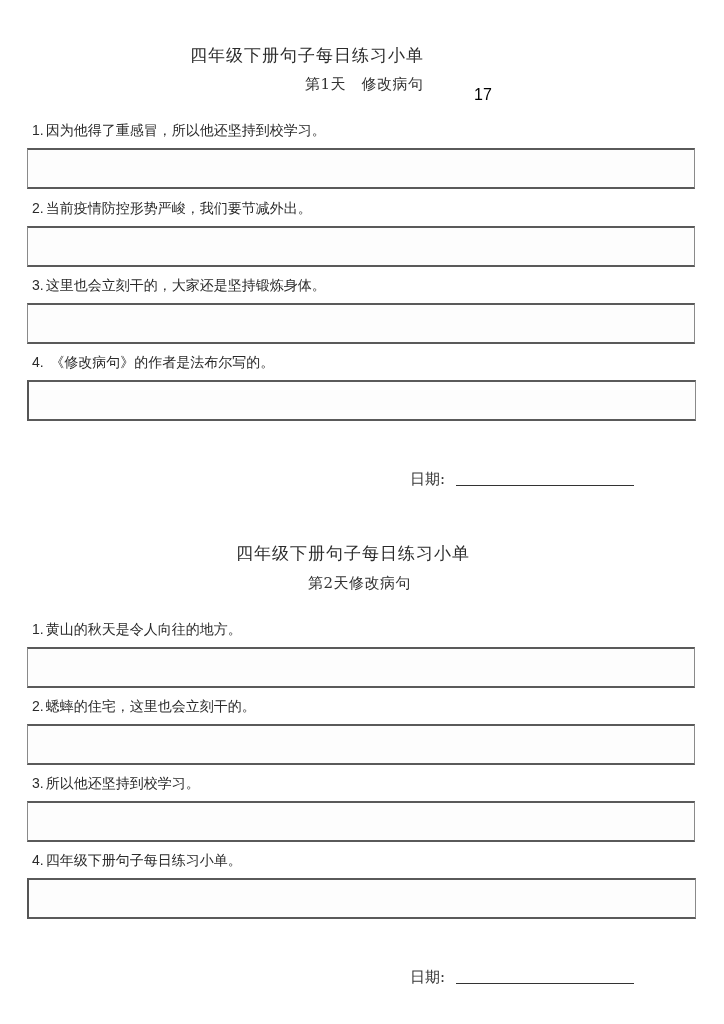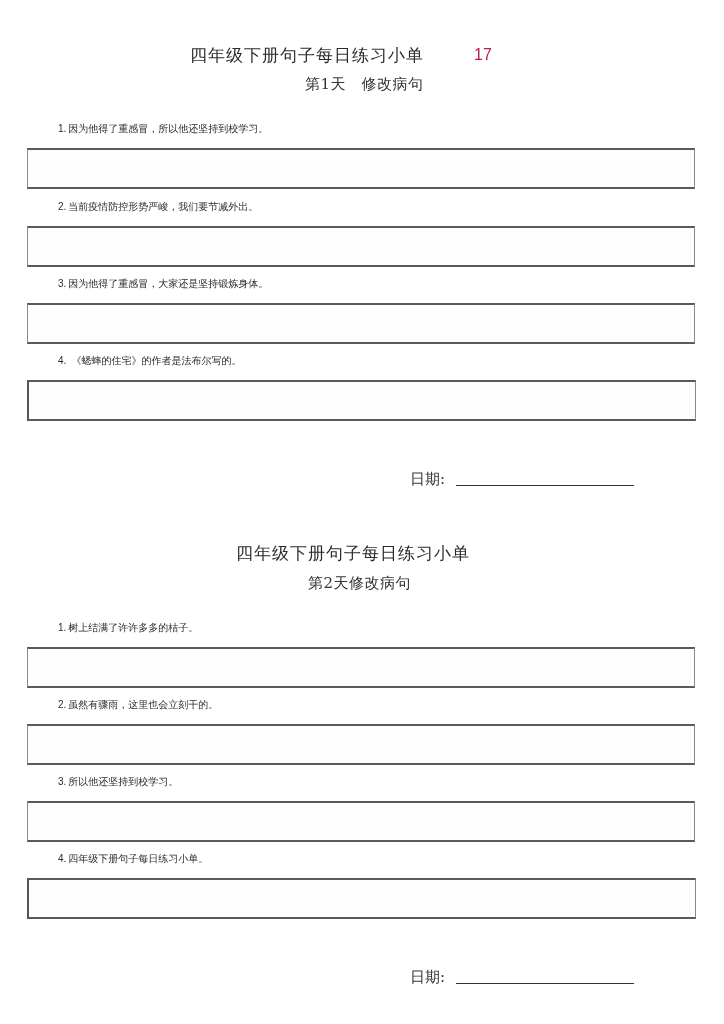--- a/index.html
+++ b/index.html
@@ -20,36 +20,36 @@
       font-size: 17px;
       letter-spacing: 1px;
       color: #2b2b2b;
       white-space: nowrap;
       text-align: center;
     }
     .title-num {
       position: absolute;
       font-family: "Liberation Sans", sans-serif;
       font-size: 16px;
-      color: #be185d;
+      color: #000000;
+      margin-top: 40px;
     }
     .subtitle {
       position: absolute;
       font-size: 15px;
       color: #333;
       white-space: nowrap;
       letter-spacing: 0.5px;
     }
     .question {
       position: absolute;
       left: 32px;
-      font-size: 10px;
+      font-size: 14px;
       color: #2a2a2a;
       white-space: nowrap;
-      margin-left: 26px;
     }
     .question .qnum {
       font-family: "Liberation Sans", sans-serif;
       margin-right: 2px;
     }
     .answer-box {
       position: absolute;
       left: 27px;
       width: 666px;
       height: 37px;
@@ -87,44 +87,44 @@
     <span class="qnum">1.</span><span>因为他得了重感冒，所以他还坚持到校学习。</span>
   </div>
   <div class="answer-box" style="top:148px;"></div>
 
   <div class="question" style="top:200px;">
     <span class="qnum">2.</span><span>当前疫情防控形势严峻，我们要节减外出。</span>
   </div>
   <div class="answer-box" style="top:226px;"></div>
 
   <div class="question" style="top:277px;">
-    <span class="qnum">3.</span><span>因为他得了重感冒，大家还是坚持锻炼身体。</span>
+    <span class="qnum">3.</span><span>这里也会立刻干的，大家还是坚持锻炼身体。</span>
   </div>
   <div class="answer-box" style="top:303px;"></div>
 
   <div class="question" style="top:354px;">
-    <span class="qnum">4.</span><span> 《蟋蟀的住宅》的作者是法布尔写的。</span>
+    <span class="qnum">4.</span><span> 《修改病句》的作者是法布尔写的。</span>
   </div>
   <div class="answer-box thick-left" style="top:380px;"></div>
 
   <div class="date-label" style="left:410px; top:470px;">日期:</div>
   <div class="date-line" style="left:456px; top:485px; width:178px;"></div>
 </div>
 
 <div>
   <div class="title" style="left:236px; top:542px;">四年级下册句子每日练习小单</div>
   <div class="subtitle" style="left:308px; top:574px;text-align:center;">第2天修改病句</div>
 
   <div class="question" style="top:621px;">
-    <span class="qnum">1.</span><span>树上结满了许许多多的桔子。</span>
+    <span class="qnum">1.</span><span>黄山的秋天是令人向往的地方。</span>
   </div>
   <div class="answer-box" style="top:647px;"></div>
 
   <div class="question" style="top:698px;">
-    <span class="qnum">2.</span><span>虽然有骤雨，这里也会立刻干的。</span>
+    <span class="qnum">2.</span><span>蟋蟀的住宅，这里也会立刻干的。</span>
   </div>
   <div class="answer-box" style="top:724px;"></div>
 
   <div class="question" style="top:775px;">
     <span class="qnum">3.</span><span>所以他还坚持到校学习。</span>
   </div>
   <div class="answer-box" style="top:801px;"></div>
 
   <div class="question" style="top:852px;">
     <span class="qnum">4.</span><span>四年级下册句子每日练习小单。</span>

